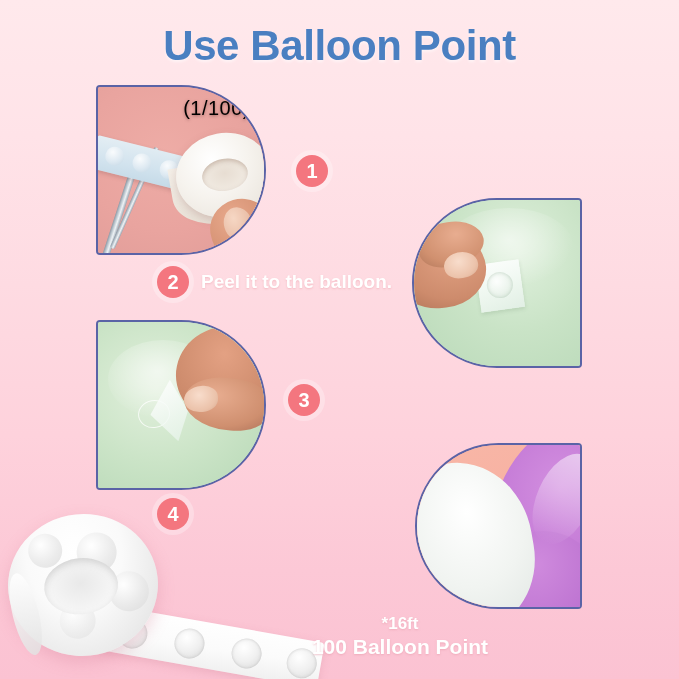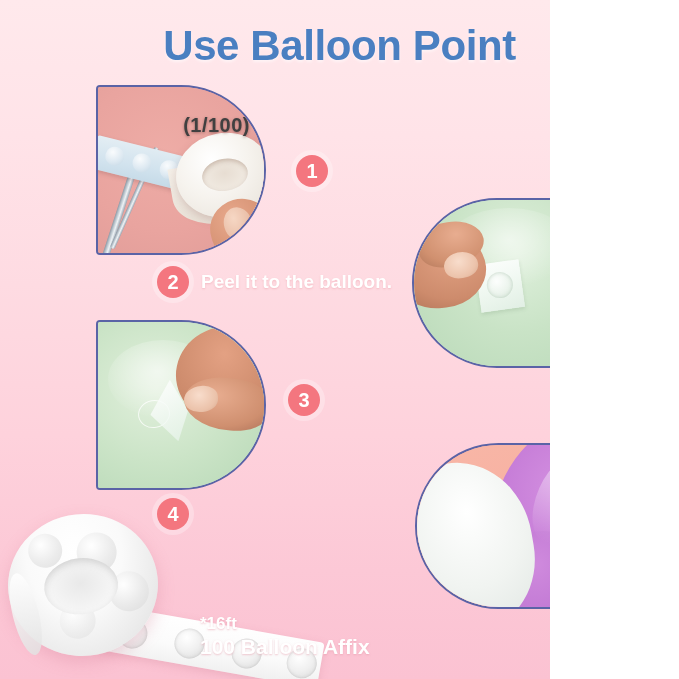--- a/index.html
+++ b/index.html
@@ -7,21 +7,21 @@
     padding: 0;
   }
   body {
     width: 679px;
     height: 679px;
     overflow: hidden;
     font-family: "Liberation Sans", sans-serif;
   }
   #page {
     position: relative;
-    width: 550px;
+    width: 679px;
     height: 679px;
     background: linear-gradient(to bottom, #ffe9ec 0%, #ffe3e8 20%, #fedbe2 42%, #fed2dc 64%, #fcc8d6 84%, #fbc2d2 100%);
     overflow: hidden;
   }
 
   
   .title {
     position: absolute;
     left: 0;
     top: 22px;
@@ -115,24 +115,23 @@
     transform: rotate(-16deg);
   }
   .p1-nail {
     position:absolute; left:126px; top:120px; width:28px; height:34px;
     border-radius: 50%;
     background: radial-gradient(ellipse at 40% 30%, #f6d7c4 0%, #e9bda6 70%, #d7a88e 100%);
     transform: rotate(-16deg);
   }
   .p1-count {
     position:absolute; right:14px; top:10px;
-    font-size: 20px; font-weight: bold; color: #404040;
+    font-size: 20px; font-weight: normal; color: #000000;
     text-shadow: 0 1px 3px rgba(90,50,50,.5);
     letter-spacing: .5px;
-    margin-top: 17px;
   }
 
   
   .p2-bg { position:absolute; inset:0;
     background: radial-gradient(ellipse at 62% 32%, #dff0dc 0%, #c9e3c6 50%, #b9d9b8 100%); }
   .p2-sheen { position:absolute; left:30px; top:8px; width:130px; height:80px;
     border-radius:50%; background: radial-gradient(ellipse at 50% 40%, rgba(255,255,255,.55), rgba(255,255,255,0) 70%); }
   .p2-hand {
     position:absolute; left:-20px; top:30px; width:92px; height:78px;
     border-radius: 45% 55% 50% 50%;
@@ -305,20 +304,21 @@
     position:absolute; left: 2px; top: 52px; width: 26px; height: 84px;
     border-radius: 50%;
     background: linear-gradient(180deg, rgba(255,255,255,.9), rgba(226,226,226,.85));
     transform: rotate(-8deg);
   }
 
   
   .caption {
     position: absolute;
     left: 200px; top: 614px; width: 400px;
+    text-align: center;
     color: #ffffff;
     font-weight: bold;
     text-shadow: 0 1px 2px rgba(230,150,165,0.5);
   }
   .caption .l1 { font-size: 17px; }
   .caption .l2 { font-size: 21px; margin-top: 1px; }
 </style>
 </head>
 <body>
 
@@ -406,16 +406,16 @@
       <span class="rdot r1"></span>
       <span class="rdot r2"></span>
       <span class="rdot r3"></span>
       <span class="rdot r4"></span>
       <span class="tape-edge"></span>
     </div>
   </div>
 
   <div class="caption">
     <div class="l1">*16ft</div>
-    <div class="l2">100 Balloon Affix</div>
+    <div class="l2">100 Balloon Point</div>
   </div>
 
 </div>
 
 </body></html>

